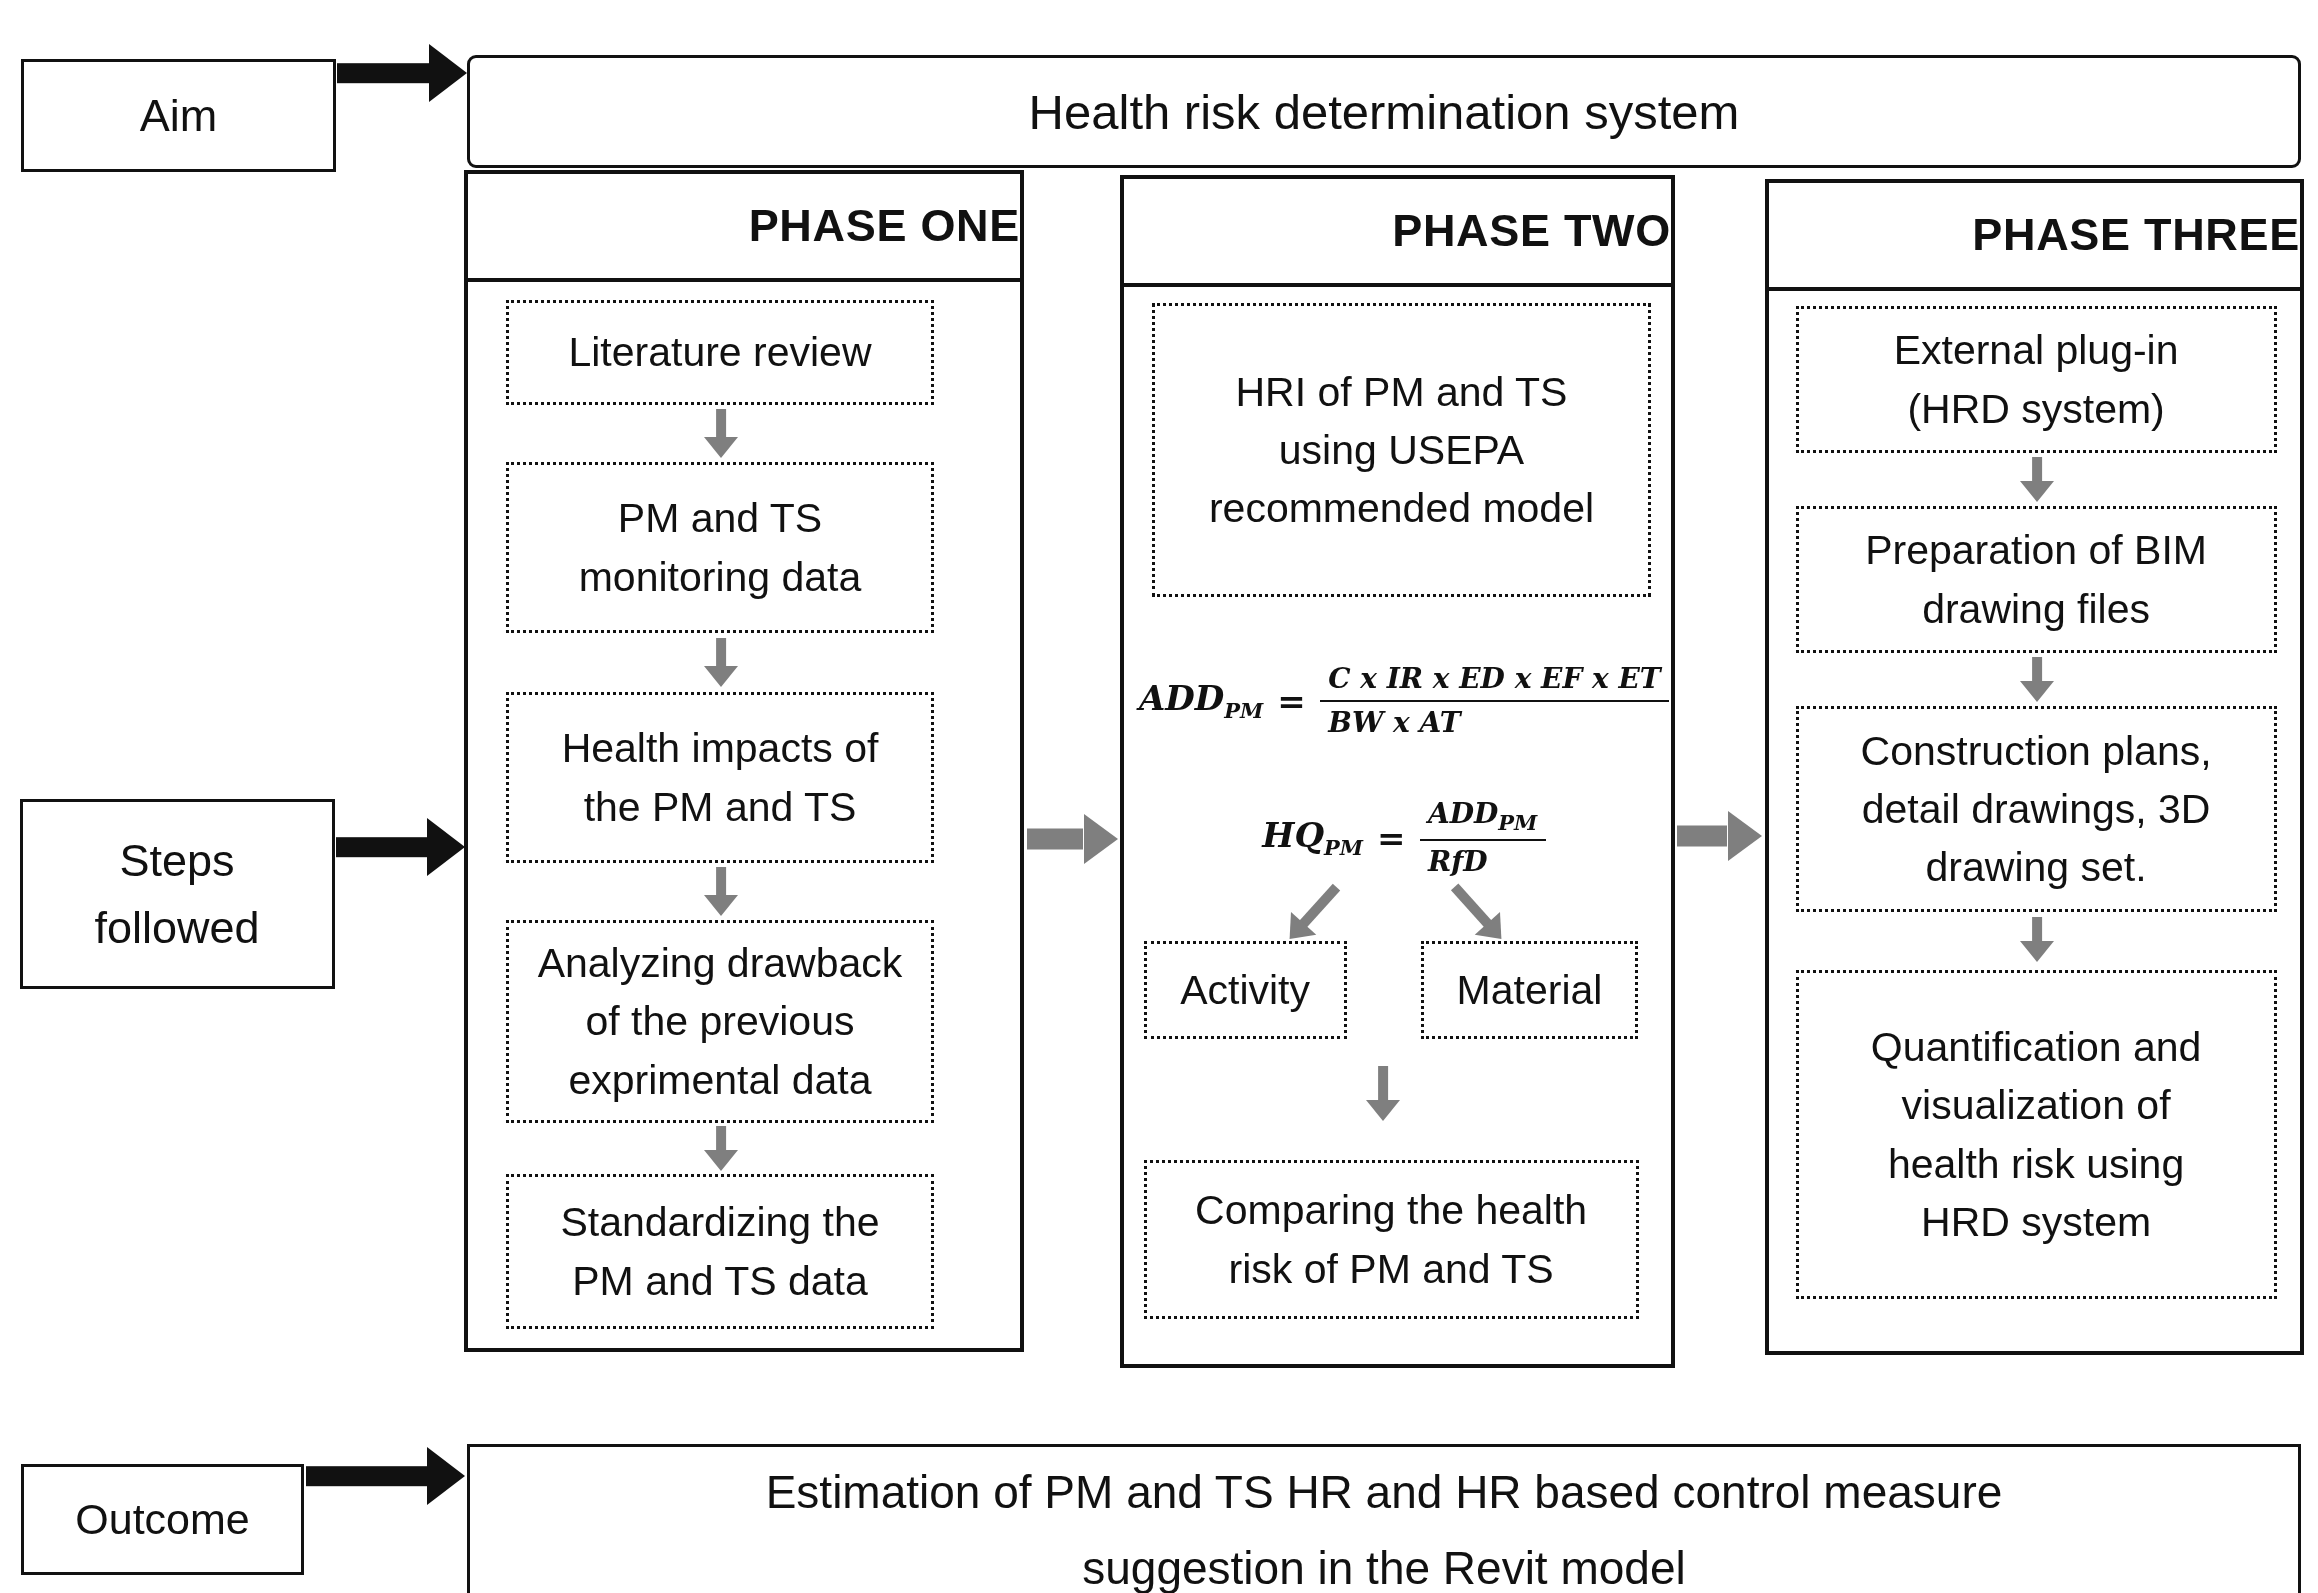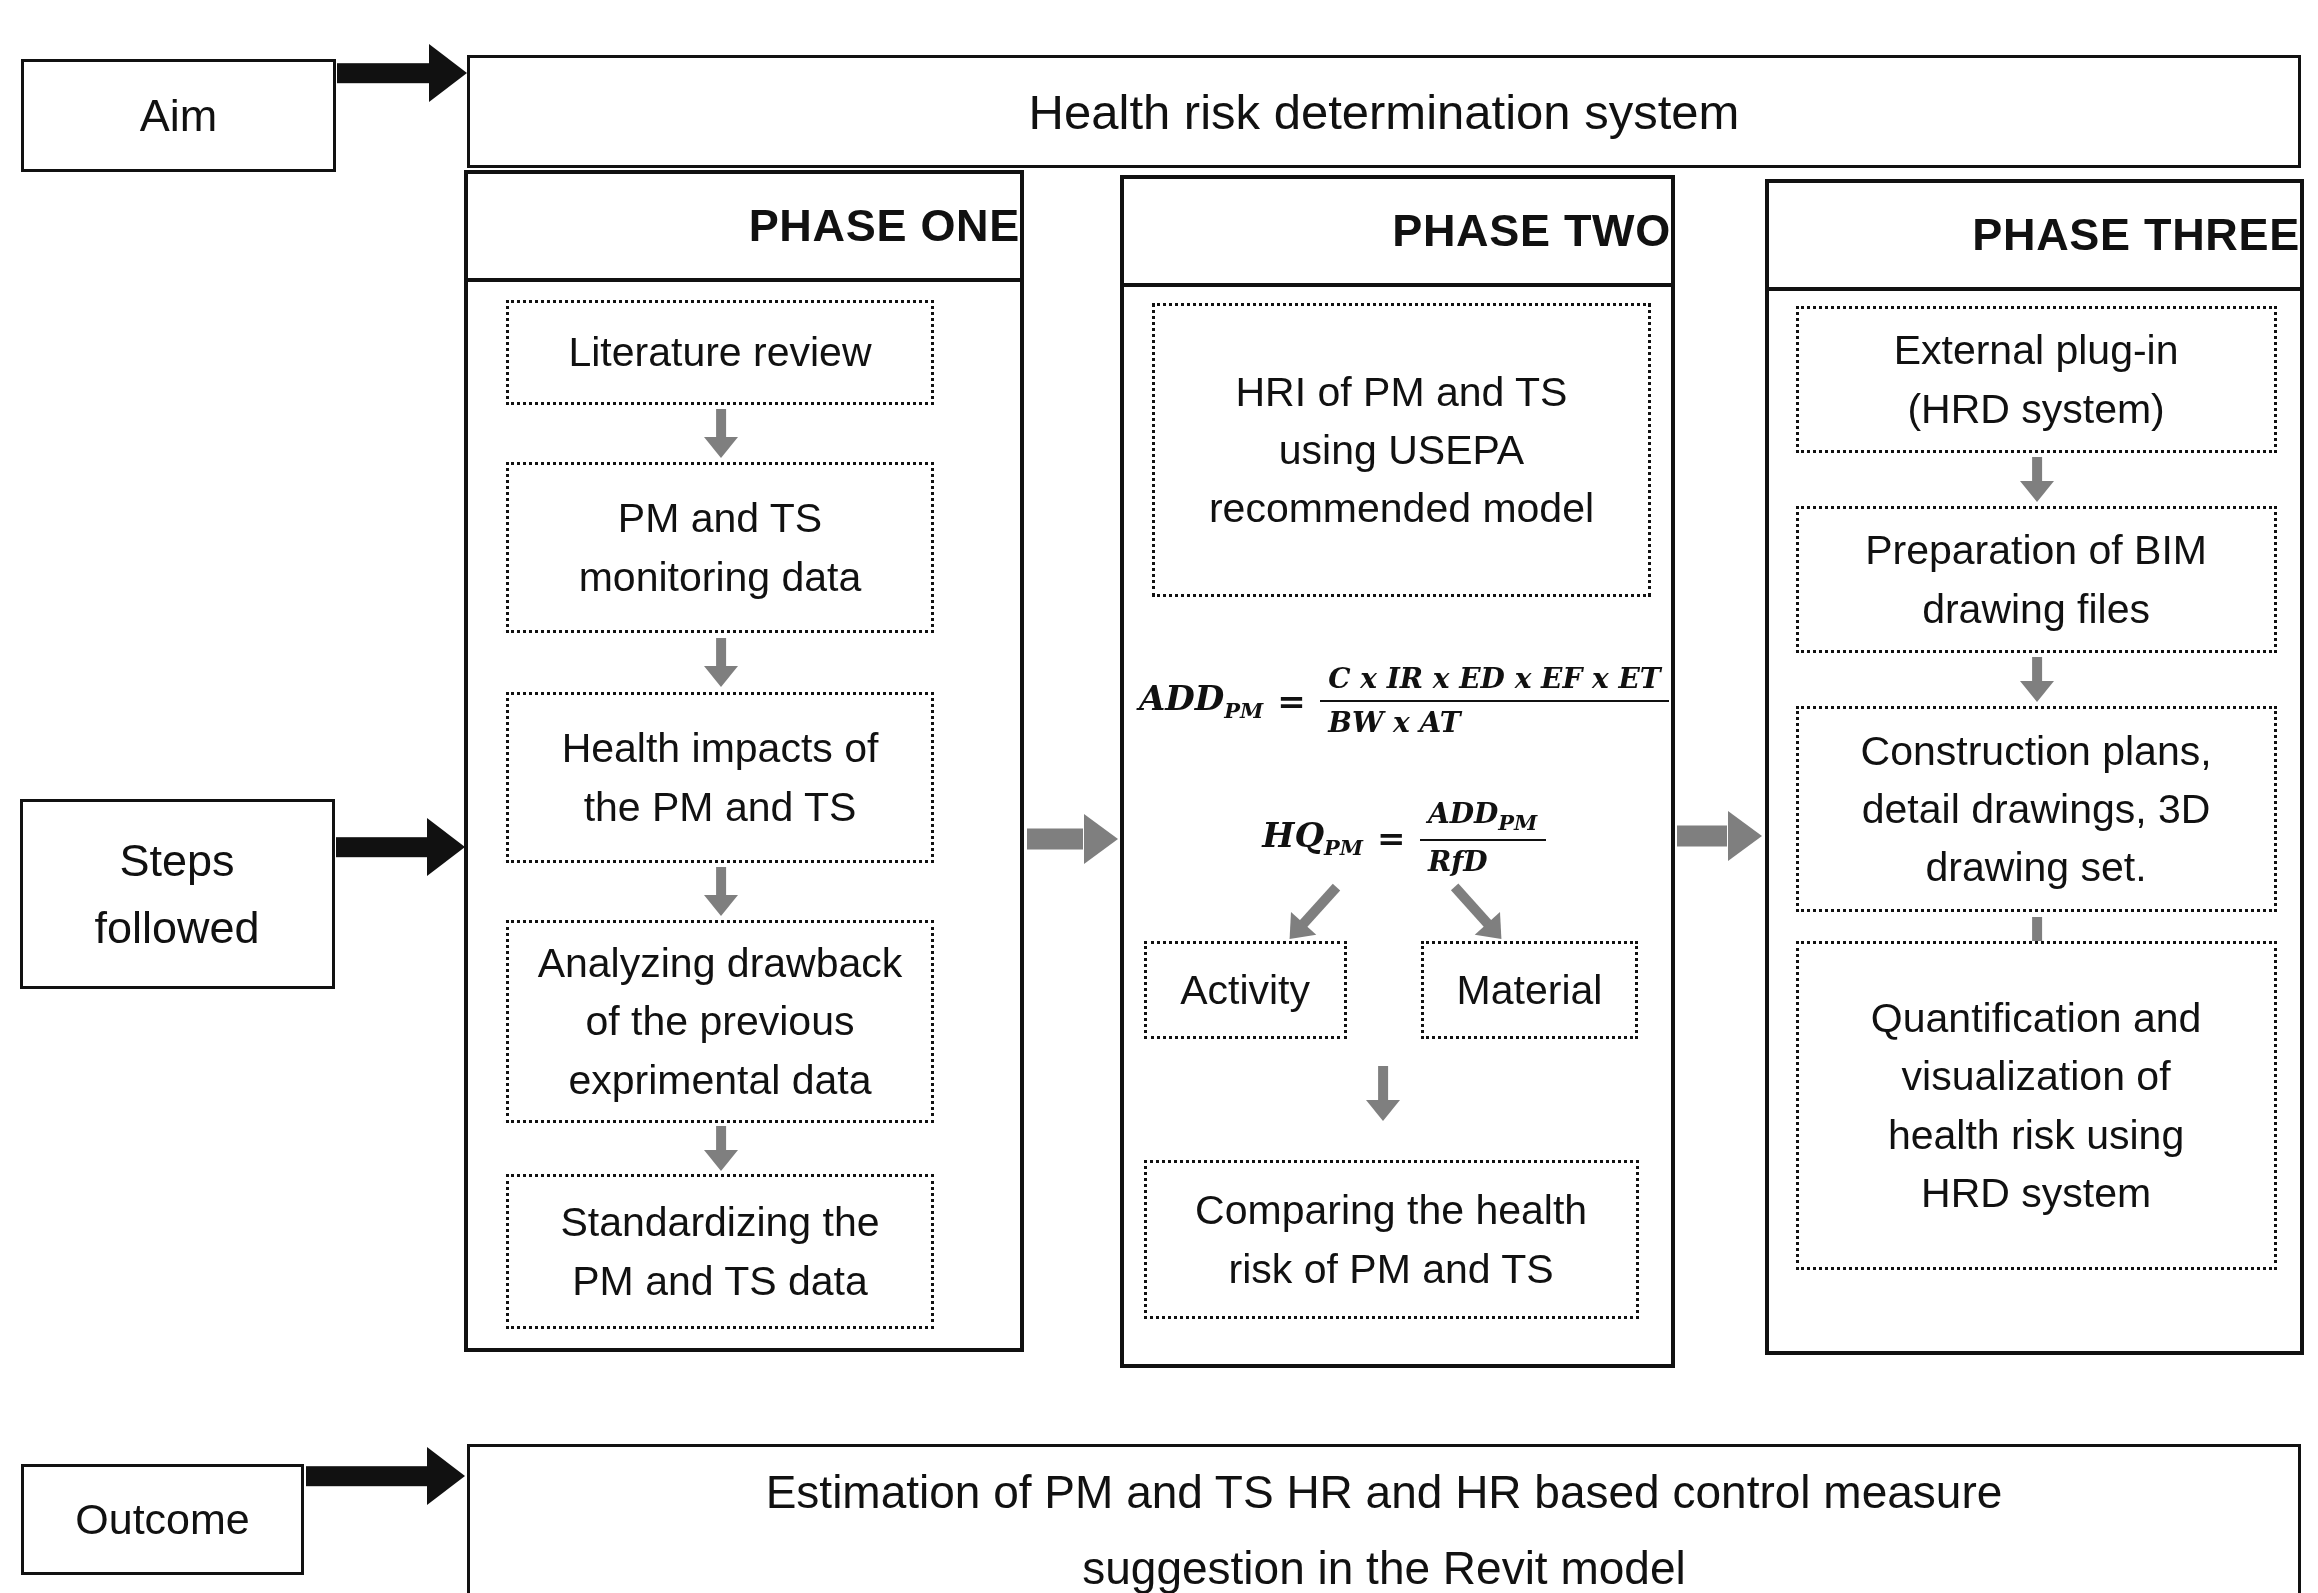--- a/index.html
+++ b/index.html
@@ -80,21 +80,21 @@
 
   <div class="box" style="left:21px;top:15.4px;width:315px;height:113px;font-size:45px;">
     <span>Aim</span>
   </div>
 
   <div class="harrow" style="left:337px;top:43px;width:130px;height:60px;">
     <div class="shaft"></div>
     <div class="head"></div>
   </div>
 
-  <div class="box" style="left:467px;top:11.2px;width:1834px;height:113px;font-size:49px;">
+  <div class="box" style="left:467px;top:11.2px;width:1834px;height:113px;font-size:49px;border-radius:9px;">
     <span>Health risk determination system</span>
   </div>
 
   <div class="box pre" style="left:19.6px;top:755px;width:315px;height:190px;font-size:45px;line-height:1.5;">
     <span class="pre">Steps
 followed</span>
   </div>
 
   <div class="harrow" style="left:336px;top:817px;width:129px;height:60px;">
     <div class="shaft"></div>
@@ -233,21 +233,21 @@
     </div>
     <div class="step pre" style="left:26.6px;top:523px;width:481px;height:206px;">
       <span class="pre">Construction plans,
 detail drawings, 3D
 drawing set.</span>
     </div>
     <div class="varrow" style="left:250px;top:734px;height:45px;">
       <div class="shaft"></div>
         <div class="head"></div>
     </div>
-    <div class="step pre" style="left:26.6px;top:758px;width:481px;height:329px;text-align:center;">
+    <div class="step pre" style="left:26.6px;top:787px;width:481px;height:329px;text-align:center;">
       <span class="pre">Quantification and
 visualization of
 health risk using
 HRD system</span>
     </div>
   </div>
 
   <div class="box" style="left:21px;top:1420px;width:283px;height:111px;font-size:43px;">
     <span>Outcome</span>
   </div>

